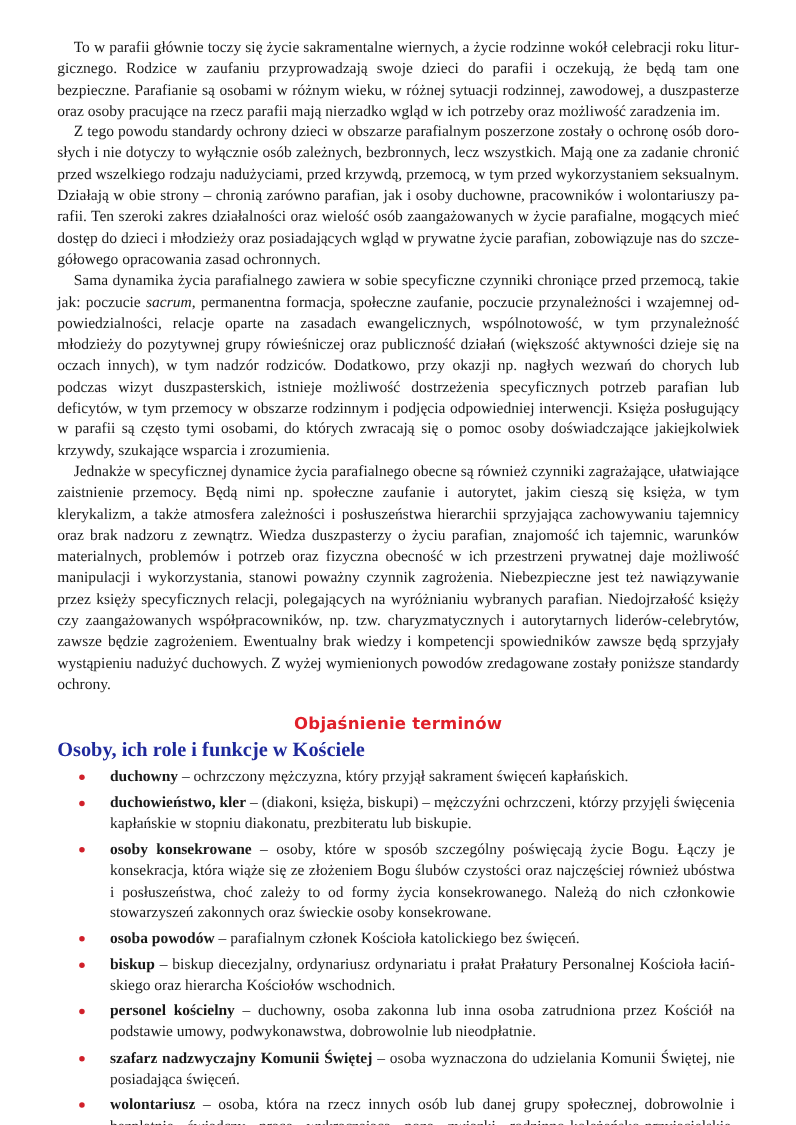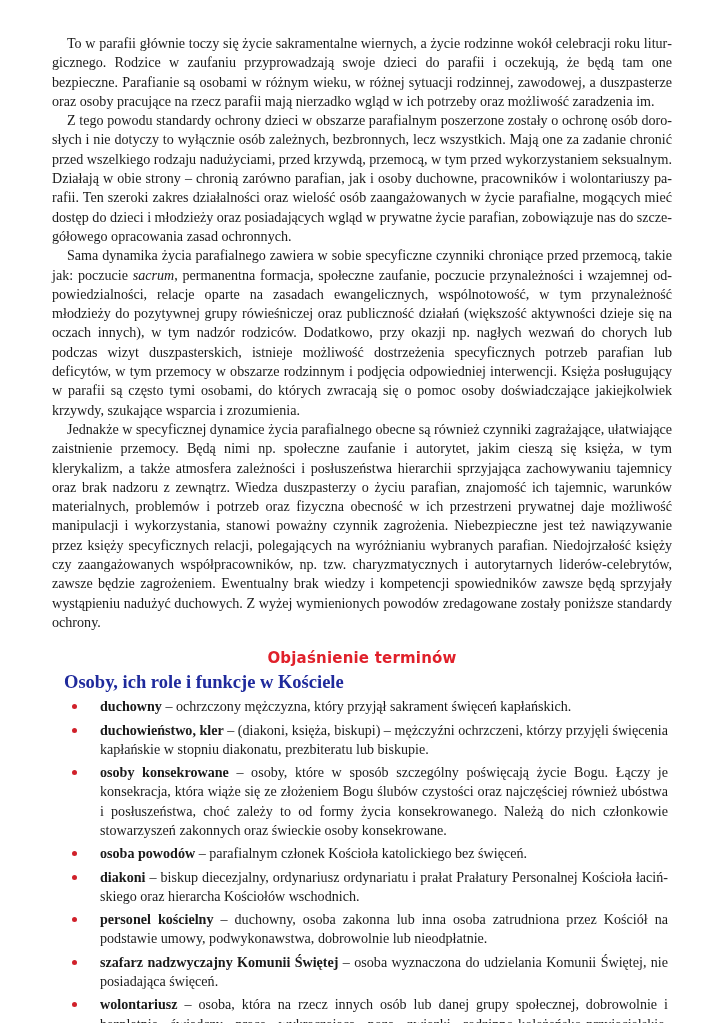--- a/index.html
+++ b/index.html
@@ -32,26 +32,26 @@
 </head>
 <body>
 
 <div class="page">
   <p class="para">To w parafii głównie toczy się życie sakramentalne wiernych, a życie rodzinne wokół celebracji roku litur­gicznego. Rodzice w zaufaniu przyprowadzają swoje dzieci do parafii i oczekują, że będą tam one bezpieczne. Parafianie są osobami w różnym wieku, w różnej sytuacji rodzinnej, zawodowej, a duszpasterze oraz osoby pracujące na rzecz parafii mają nierzadko wgląd w ich potrzeby oraz możliwość zaradzenia im.</p>
   <p class="para">Z tego powodu standardy ochrony dzieci w obszarze parafialnym poszerzone zostały o ochronę osób doro­słych i nie dotyczy to wyłącznie osób zależnych, bezbronnych, lecz wszystkich. Mają one za zadanie chronić przed wszelkiego rodzaju nadużyciami, przed krzywdą, przemocą, w tym przed wykorzystaniem seksualnym. Działają w obie strony – chronią zarówno parafian, jak i osoby duchowne, pracowników i wolontariuszy pa­rafii. Ten szeroki zakres działalności oraz wielość osób zaangażowanych w życie parafialne, mogących mieć dostęp do dzieci i młodzieży oraz posiadających wgląd w prywatne życie parafian, zobowiązuje nas do szcze­gółowego opracowania zasad ochronnych.</p>
   <p class="para"><span>Sama dynamika życia parafialnego zawiera w sobie specyficzne czynniki chroniące przed przemocą, takie jak: poczucie </span><i>sacrum</i><span>, permanentna formacja, społeczne zaufanie, poczucie przynależności i wzajemnej od­powiedzialności, relacje oparte na zasadach ewangelicznych, wspólnotowość, w tym przynależność młodzieży do pozytywnej grupy rówieśniczej oraz publiczność działań (większość aktywności dzieje się na oczach in­nych), w tym nadzór rodziców. Dodatkowo, przy okazji np. nagłych wezwań do chorych lub podczas wizyt duszpasterskich, istnieje możliwość dostrzeżenia specyficznych potrzeb parafian lub deficytów, w tym prze­mocy w obszarze rodzinnym i podjęcia odpowiedniej interwencji. Księża posługujący w parafii są często tymi osobami, do których zwracają się o pomoc osoby doświadczające jakiejkolwiek krzywdy, szukające wsparcia i zrozumienia.</span></p>
   <p class="para">Jednakże w specyficznej dynamice życia parafialnego obecne są również czynniki zagrażające, ułatwiające zaistnienie przemocy. Będą nimi np. społeczne zaufanie i autorytet, jakim cieszą się księża, w tym klerykalizm, a także atmosfera zależności i posłuszeństwa hierarchii sprzyjająca zachowywaniu tajemnicy oraz brak nad­zoru z zewnątrz. Wiedza duszpasterzy o życiu parafian, znajomość ich tajemnic, warunków materialnych, problemów i potrzeb oraz fizyczna obecność w ich przestrzeni prywatnej daje możliwość manipulacji i wy­korzystania, stanowi poważny czynnik zagrożenia. Niebezpieczne jest też nawiązywanie przez księży specy­ficznych relacji, polegających na wyróżnianiu wybranych parafian. Niedojrzałość księży czy zaangażowanych współpracowników, np. tzw. charyzmatycznych i autorytarnych liderów-celebrytów, zawsze będzie zagroże­niem. Ewentualny brak wiedzy i kompetencji spowiedników zawsze będą sprzyjały wystąpieniu nadużyć du­chowych. Z wyżej wymienionych powodów zredagowane zostały poniższe standardy ochrony.</p>
 
   <h2 class="section-title" style="color: rgb(224, 32, 42);">Objaśnienie terminów</h2>
-  <h3 class="sub-title" style="color: rgb(31, 42, 156); margin-left: 12px;">Osoby, ich role i funkcje w Kościele</h3>
+  <h3 class="sub-title" style="color: rgb(31, 42, 156);">Osoby, ich role i funkcje w Kościele</h3>
 
   <ul class="terms">
     <li><span class="bullet" style="background: rgb(208, 32, 42);"></span><b>duchowny</b><span> – ochrzczony mężczyzna, który przyjął sakrament święceń kapłańskich.</span></li>
     <li><span class="bullet" style="background: rgb(208, 32, 42);"></span><b>duchowieństwo, kler</b><span> – (diakoni, księża, biskupi) – mężczyźni ochrzczeni, którzy przyjęli święcenia kapłańskie w stopniu diakonatu, prezbiteratu lub biskupie.</span></li>
     <li><span class="bullet" style="background: rgb(208, 32, 42);"></span><b>osoby konsekrowane</b><span> – osoby, które w sposób szczególny poświęcają życie Bogu. Łączy je konsekra­cja, która wiąże się ze złożeniem Bogu ślubów czystości oraz najczęściej również ubóstwa i posłu­szeństwa, choć zależy to od formy życia konsekrowanego. Należą do nich członkowie stowarzyszeń zakonnych oraz świeckie osoby konsekrowane.</span></li>
     <li><span class="bullet" style="background: rgb(208, 32, 42);"></span><b>osoba powodów</b><span> – parafialnym członek Kościoła katolickiego bez święceń.</span></li>
-    <li><span class="bullet" style="background: rgb(208, 32, 42);"></span><b>diakoni</b><span> – biskup diecezjalny, ordynariusz ordynariatu i prałat Prałatury Personalnej Kościoła łaciń­skiego oraz hierarcha Kościołów wschodnich.</span></li>
+    <li><span class="bullet" style="background: rgb(208, 32, 42);"></span><b>biskup</b><span> – biskup diecezjalny, ordynariusz ordynariatu i prałat Prałatury Personalnej Kościoła łaciń­skiego oraz hierarcha Kościołów wschodnich.</span></li>
     <li><span class="bullet" style="background: rgb(208, 32, 42);"></span><b>personel kościelny</b><span> – duchowny, osoba zakonna lub inna osoba zatrudniona przez Kościół na podsta­wie umowy, podwykonawstwa, dobrowolnie lub nieodpłatnie.</span></li>
     <li><span class="bullet" style="background: rgb(208, 32, 42);"></span><b>szafarz nadzwyczajny Komunii Świętej</b><span> – osoba wyznaczona do udzielania Komunii Świętej, nie posiadająca święceń.</span></li>
     <li><span class="bullet" style="background: rgb(208, 32, 42);"></span><b>wolontariusz</b><span> – osoba, która na rzecz innych osób lub danej grupy społecznej, dobrowolnie i bezpłatnie świadczy pracę wykraczającą poza związki rodzinno-koleżeńsko-przyjacielskie. Określenie „bez­płatna” nie oznacza „bezinteresowna”, lecz „bez wynagrodzenia materialnego”.</span></li>
 
   </ul>
 </div>
 
 </body></html>

